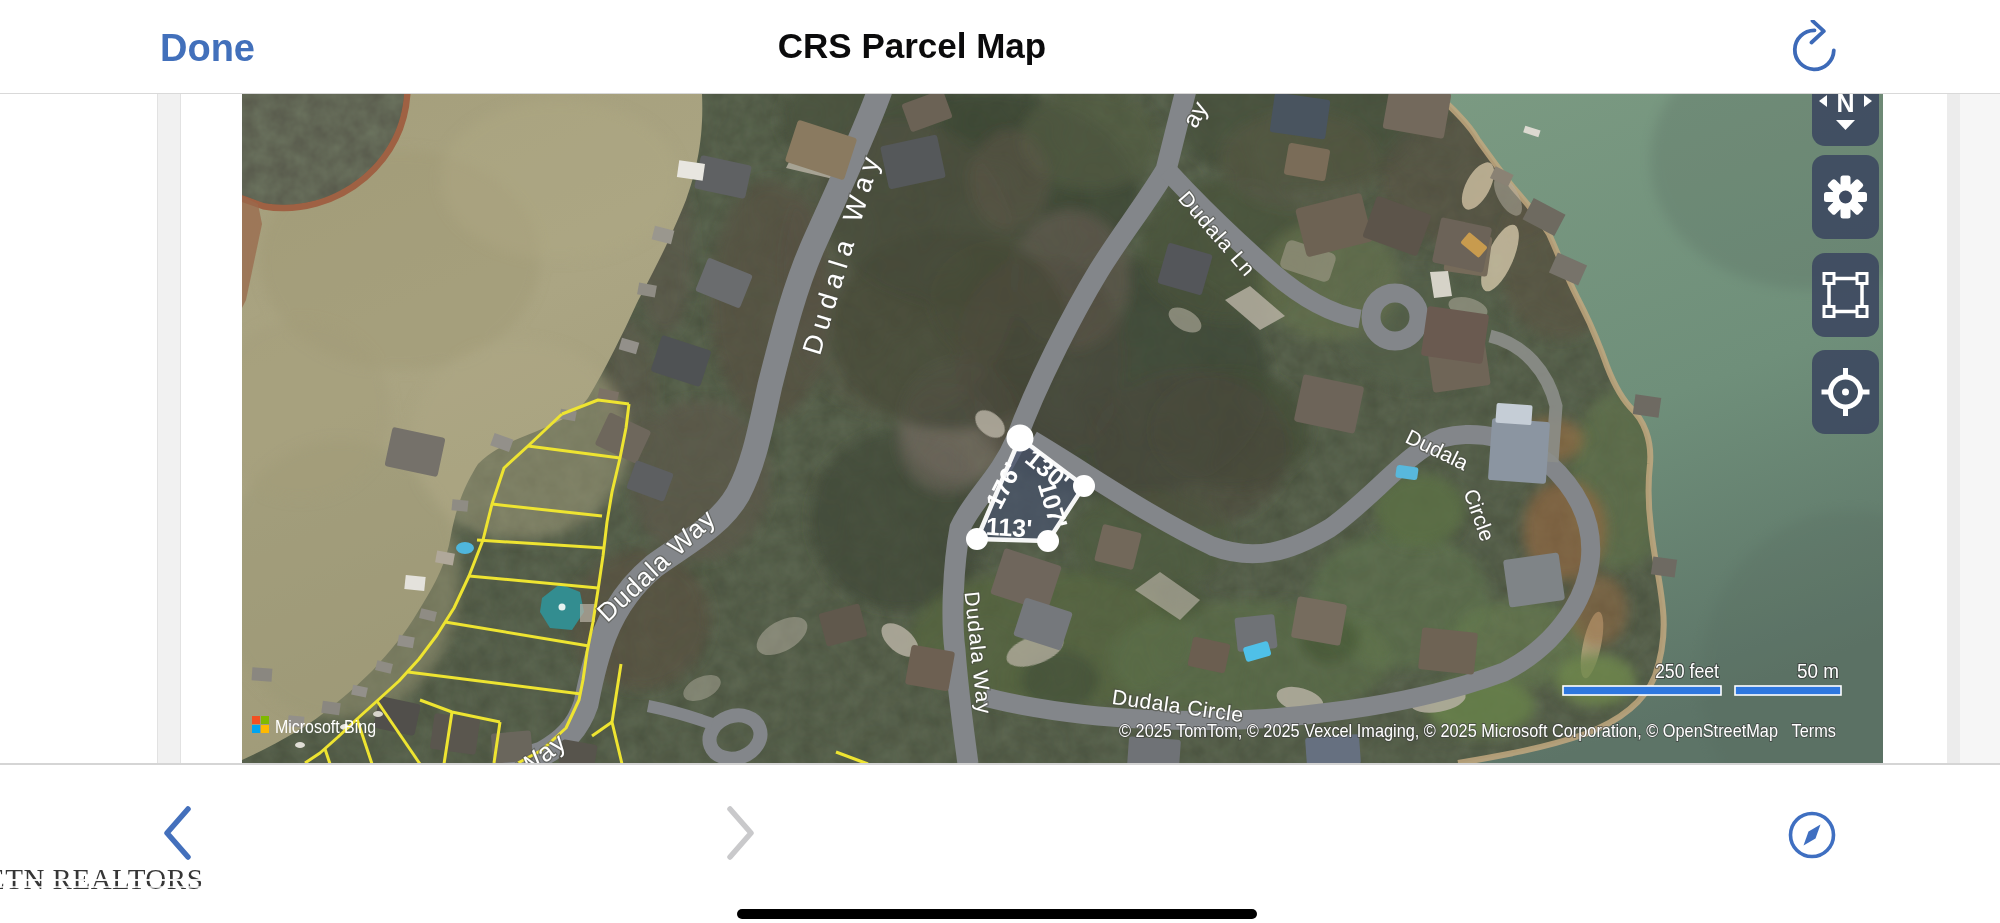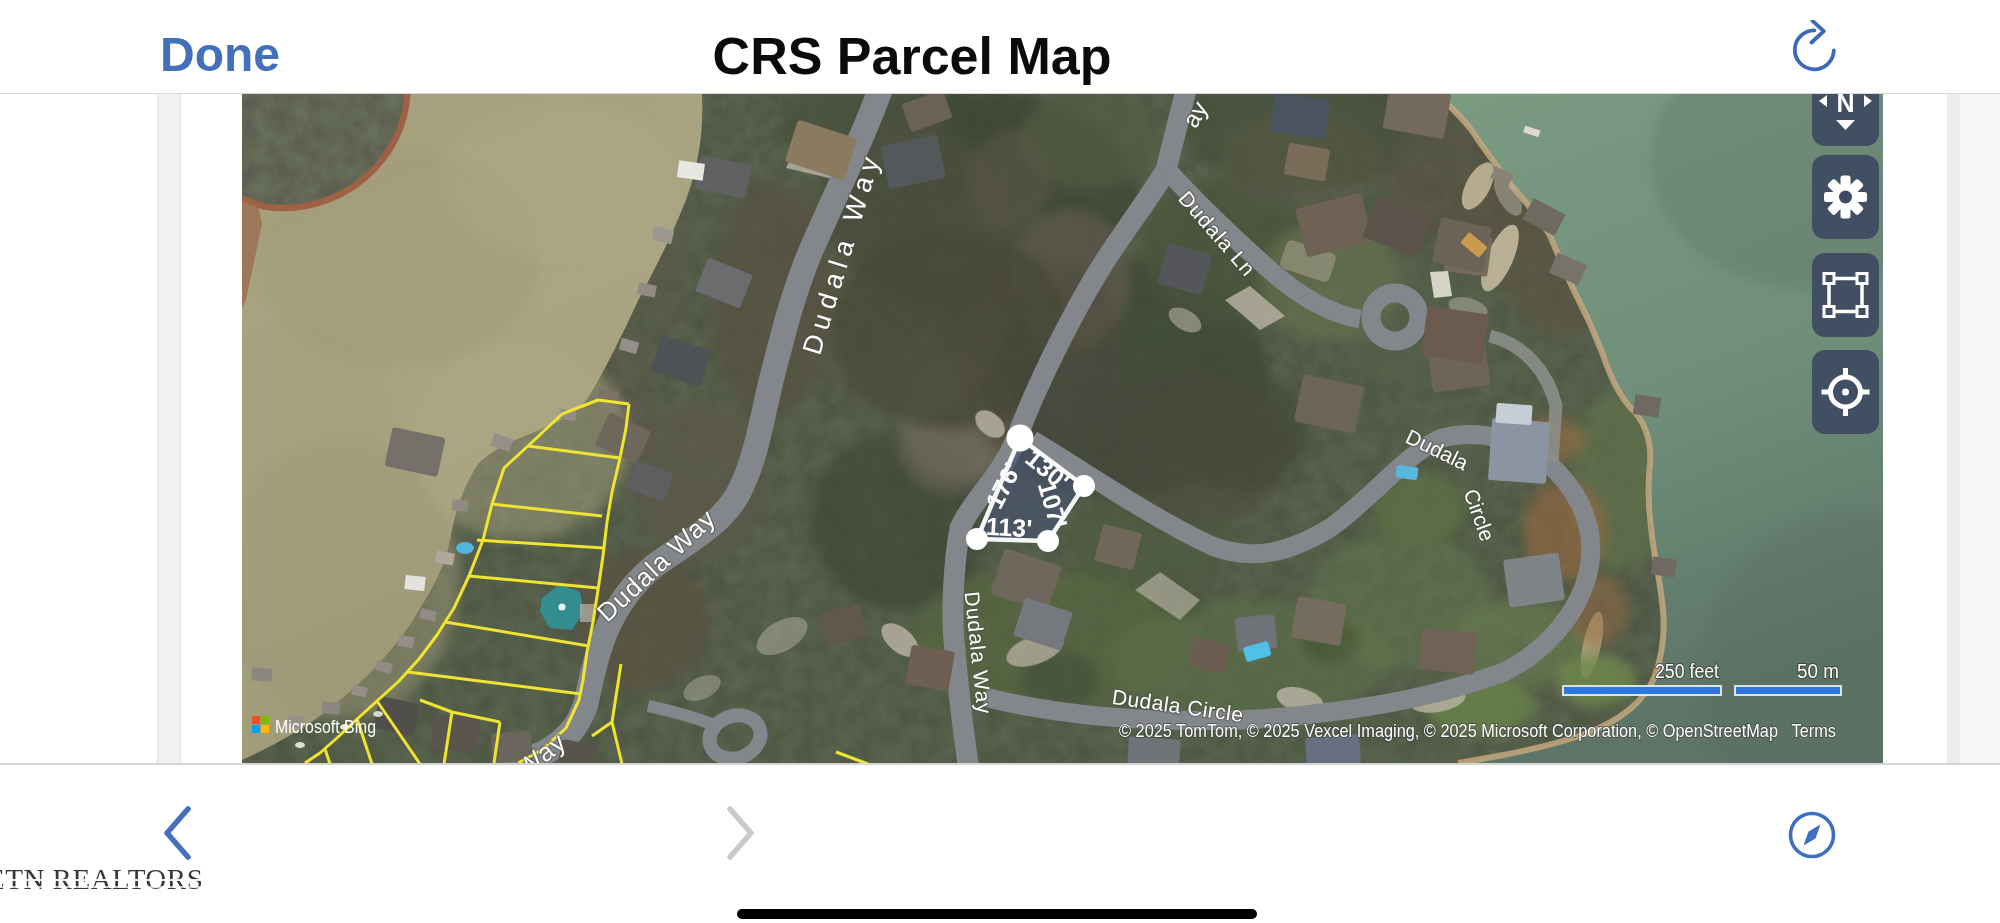--- a/index.html
+++ b/index.html
@@ -5,23 +5,23 @@
   html,body{margin:0;padding:0;background:#fff;width:2000px;height:923px;overflow:hidden;
     font-family:"Liberation Sans", sans-serif;}
   .abs{position:absolute;}
 </style>
 </head>
 <body>
 <div style="position:relative;width:2000px;height:923px;">
 
 <div class="abs" style="left:0;top:0;width:2000px;height:93px;background:#ffffff;border-bottom:1.5px solid #d9d9d9;"></div>
 
-<div class="abs" style="left:160px;top:27px;font-size:48px;font-weight:600;color:#4270bb;">Done</div>
-
-<div class="abs" style="left:0;top:26px;width:1824px;text-align:center;font-size:52px;font-weight:700;color:#0b0b0c;">CRS Parcel Map</div>
+<div class="abs" style="left:160px;top:27px;font-size:38px;font-weight:600;color:#4270bb;">Done</div>
+
+<div class="abs" style="left:0;top:26px;width:1824px;text-align:center;font-size:35px;font-weight:700;color:#0b0b0c;">CRS Parcel Map</div>
 
 <svg class="abs" style="left:1788px;top:20px;" width="54" height="56" viewBox="0 0 54 56">
   <path d="M 26.5 10.3 A 19.5 19.5 0 1 0 45.8 30.5" fill="none" stroke="#3d6ab8" stroke-width="3.8" stroke-linecap="round"></path>
   <path d="M 24.5 0.8 L 35.8 11.2 L 23.5 22.5" fill="none" stroke="#3d6ab8" stroke-width="3.8" stroke-linecap="round" stroke-linejoin="round"></path>
 </svg>
 
 <div class="abs" style="left:157px;top:94px;width:22px;height:671px;background:#f1f1f1;border-left:1px solid #e2e2e2;border-right:1px solid #e2e2e2;"></div>
 
 <div class="abs" style="left:1947px;top:94px;width:13px;height:671px;background:#ececec;"></div>
 <div class="abs" style="left:1960px;top:94px;width:40px;height:671px;background:#f6f6f6;"></div>

